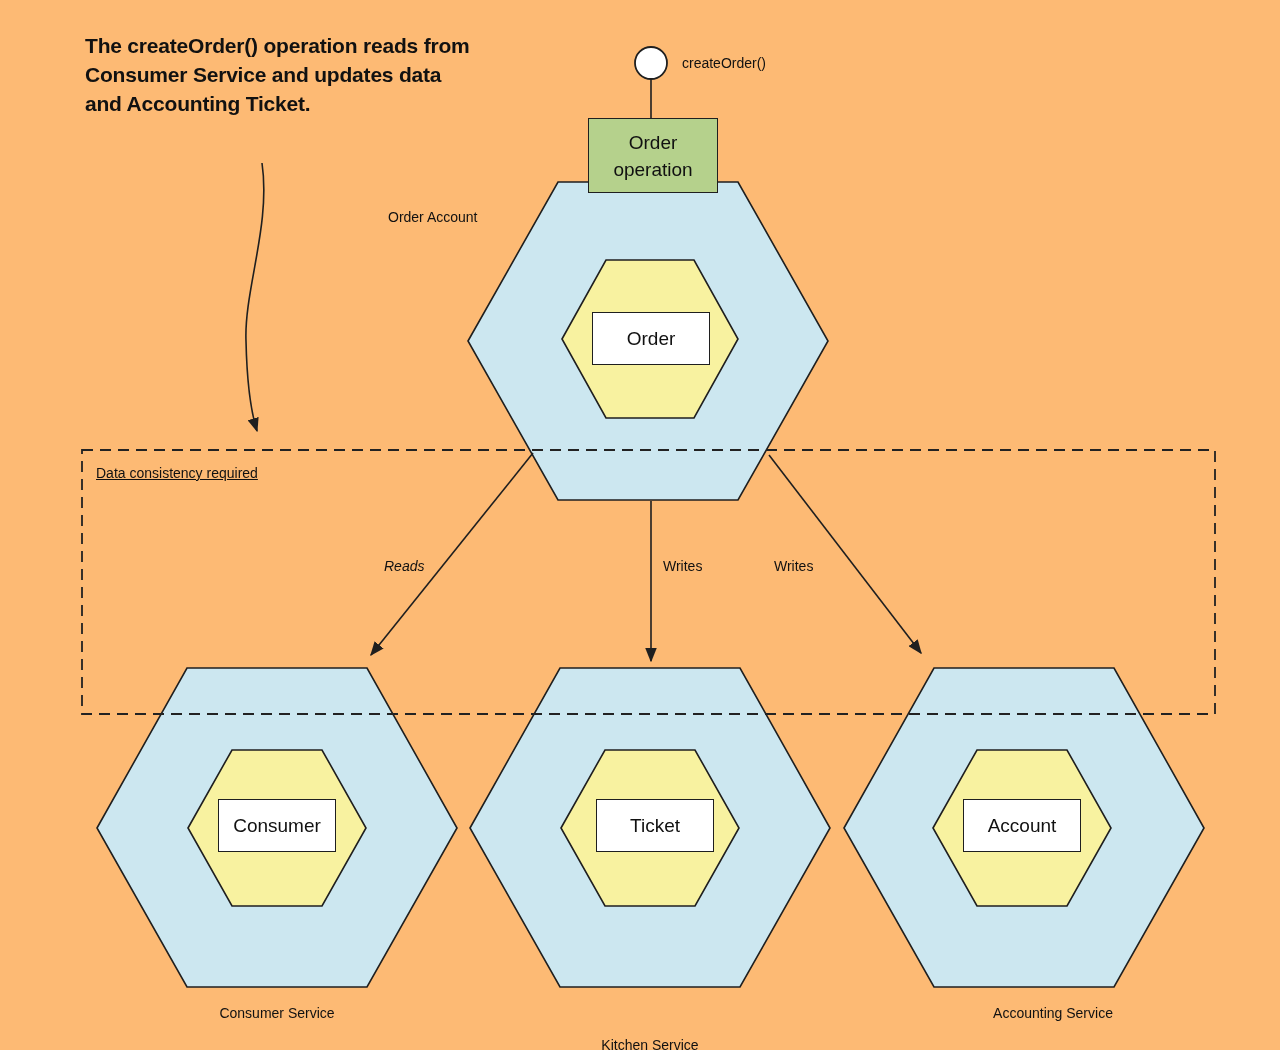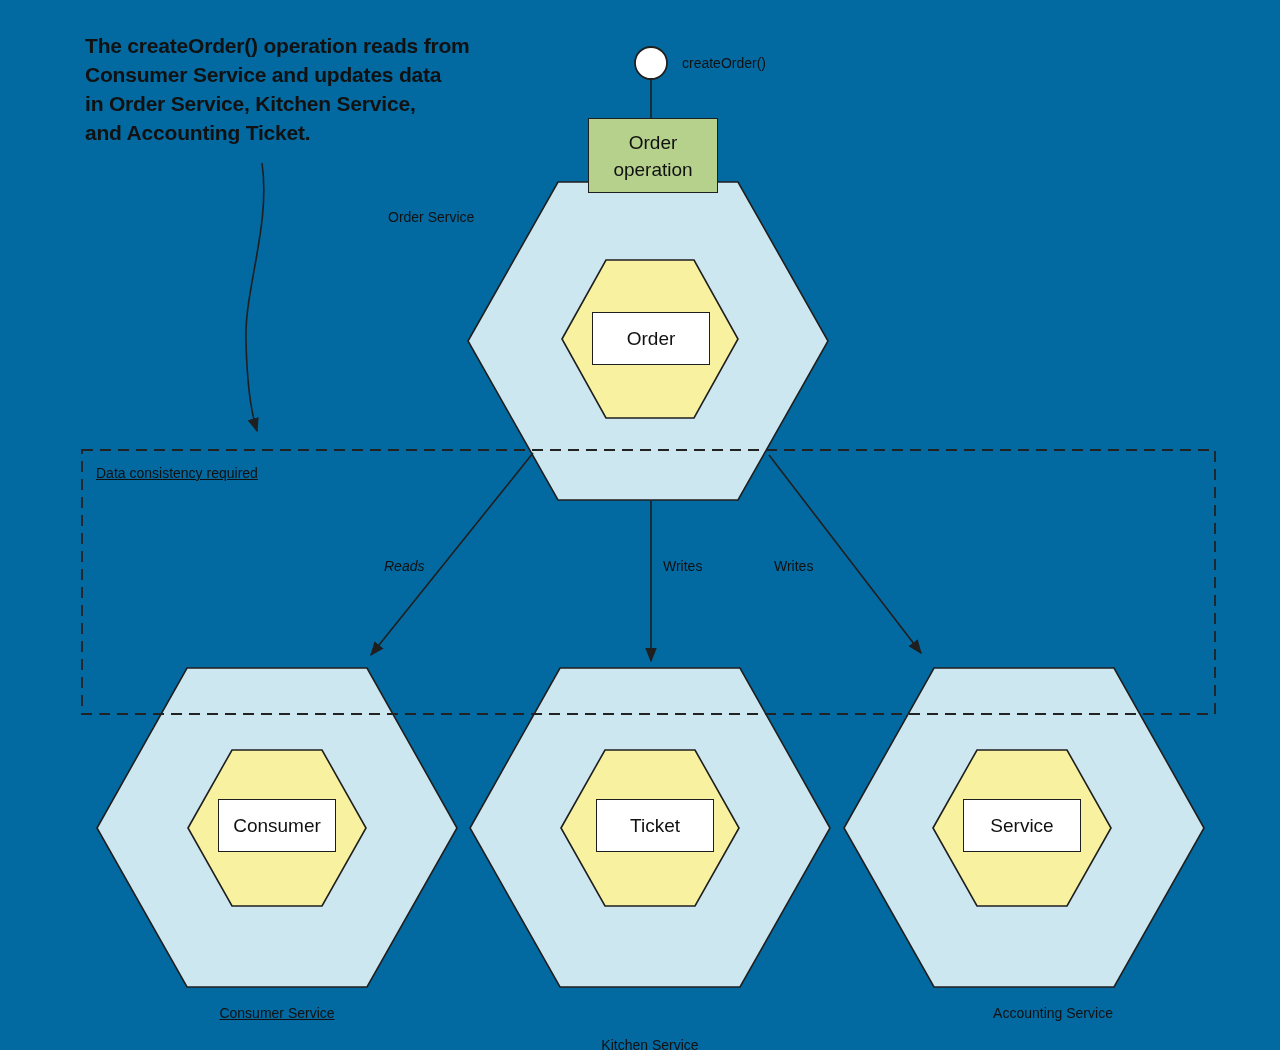--- a/index.html
+++ b/index.html
@@ -7,21 +7,21 @@
     --entity-fill:#f8f2a0;
     --controller-fill:#b5d18c;
     --stroke:#1f1f1f;
     --text:#111111;
   }
   *{margin:0;padding:0;box-sizing:border-box;}
   html,body{background:#ffffff;}
   .canvas{
     position:relative;
     width:1280px;height:1050px;
-    background:#0369a1;
+    background:#fdba74;
     font-family:"Liberation Sans", sans-serif;
     color:var(--text);
     overflow:hidden;
   }
   svg.layer{position:absolute;left:0;top:0;}
   .hex-service{fill:var(--service-fill);stroke:var(--stroke);stroke-width:1.6;}
   .hex-entity{fill:var(--entity-fill);stroke:var(--stroke);stroke-width:1.6;}
   .edge{stroke:var(--stroke);stroke-width:1.6;fill:none;}
   .dashed{stroke:#222;stroke-width:1.8;fill:none;stroke-dasharray:11 7;}
   .iface-circle{fill:#ffffff;stroke:var(--stroke);stroke-width:1.8;}
@@ -75,48 +75,47 @@
 
     <path class="edge" d="M 262 163 C 271 225 244 290 246 341 C 247 387 251 412 257 431" marker-end="url(#arrowhead)"></path>
 
     <line class="edge" x1="651" y1="79" x2="651" y2="119"></line>
     <circle class="iface-circle" cx="651" cy="63" r="16"></circle>
   </svg>
 
   <div class="annotation">
     <div>The createOrder() operation reads from</div>
     <div>Consumer Service and updates data</div>
-    <div>in Order Service, Kitchen Service,</div>
     <div>and Accounting Ticket.</div>
   </div>
 
   <div class="lbl" style="left:682px;top:52px;">createOrder()</div>
 
   <div class="controller-box">
     <div>Order</div>
     <div>operation</div>
   </div>
 
-  <div class="lbl" style="left:388px;top:206px;">Order Service</div>
-  <div class="lbl lbl-center" style="left:277px;top:1002px;text-decoration:underline;">Consumer Service</div>
+  <div class="lbl" style="left:388px;top:206px;">Order Account</div>
+  <div class="lbl lbl-center" style="left:277px;top:1002px;">Consumer Service</div>
   <div class="lbl lbl-center" style="left:650px;top:1002px;margin-top:32px;">Kitchen Service</div>
   <div class="lbl lbl-center" style="left:1024px;top:1002px;margin-left:29px;">Accounting Service</div>
 
   <div class="lbl" style="left:96px;top:462px;text-decoration:underline;">Data consistency required</div>
 
   <div class="lbl" style="left:384px;top:555px;font-style:italic;">Reads</div>
   <div class="lbl" style="left:663px;top:555px;">Writes</div>
   <div class="lbl" style="left:774px;top:555px;">Writes</div>
 
   <div class="entity-box" style="left:592px;top:312px;">
     <span>Order</span>
   </div>
   <div class="entity-box" style="left:218px;top:799px;">
     <span>Consumer</span>
   </div>
   <div class="entity-box" style="left:596px;top:799px;">
     <span>Ticket</span>
   </div>
   <div class="entity-box" style="left:963px;top:799px;">
-    <span>Service</span>
+    <span>Account</span>
   </div>
 
 </div>
 
 </body></html>

